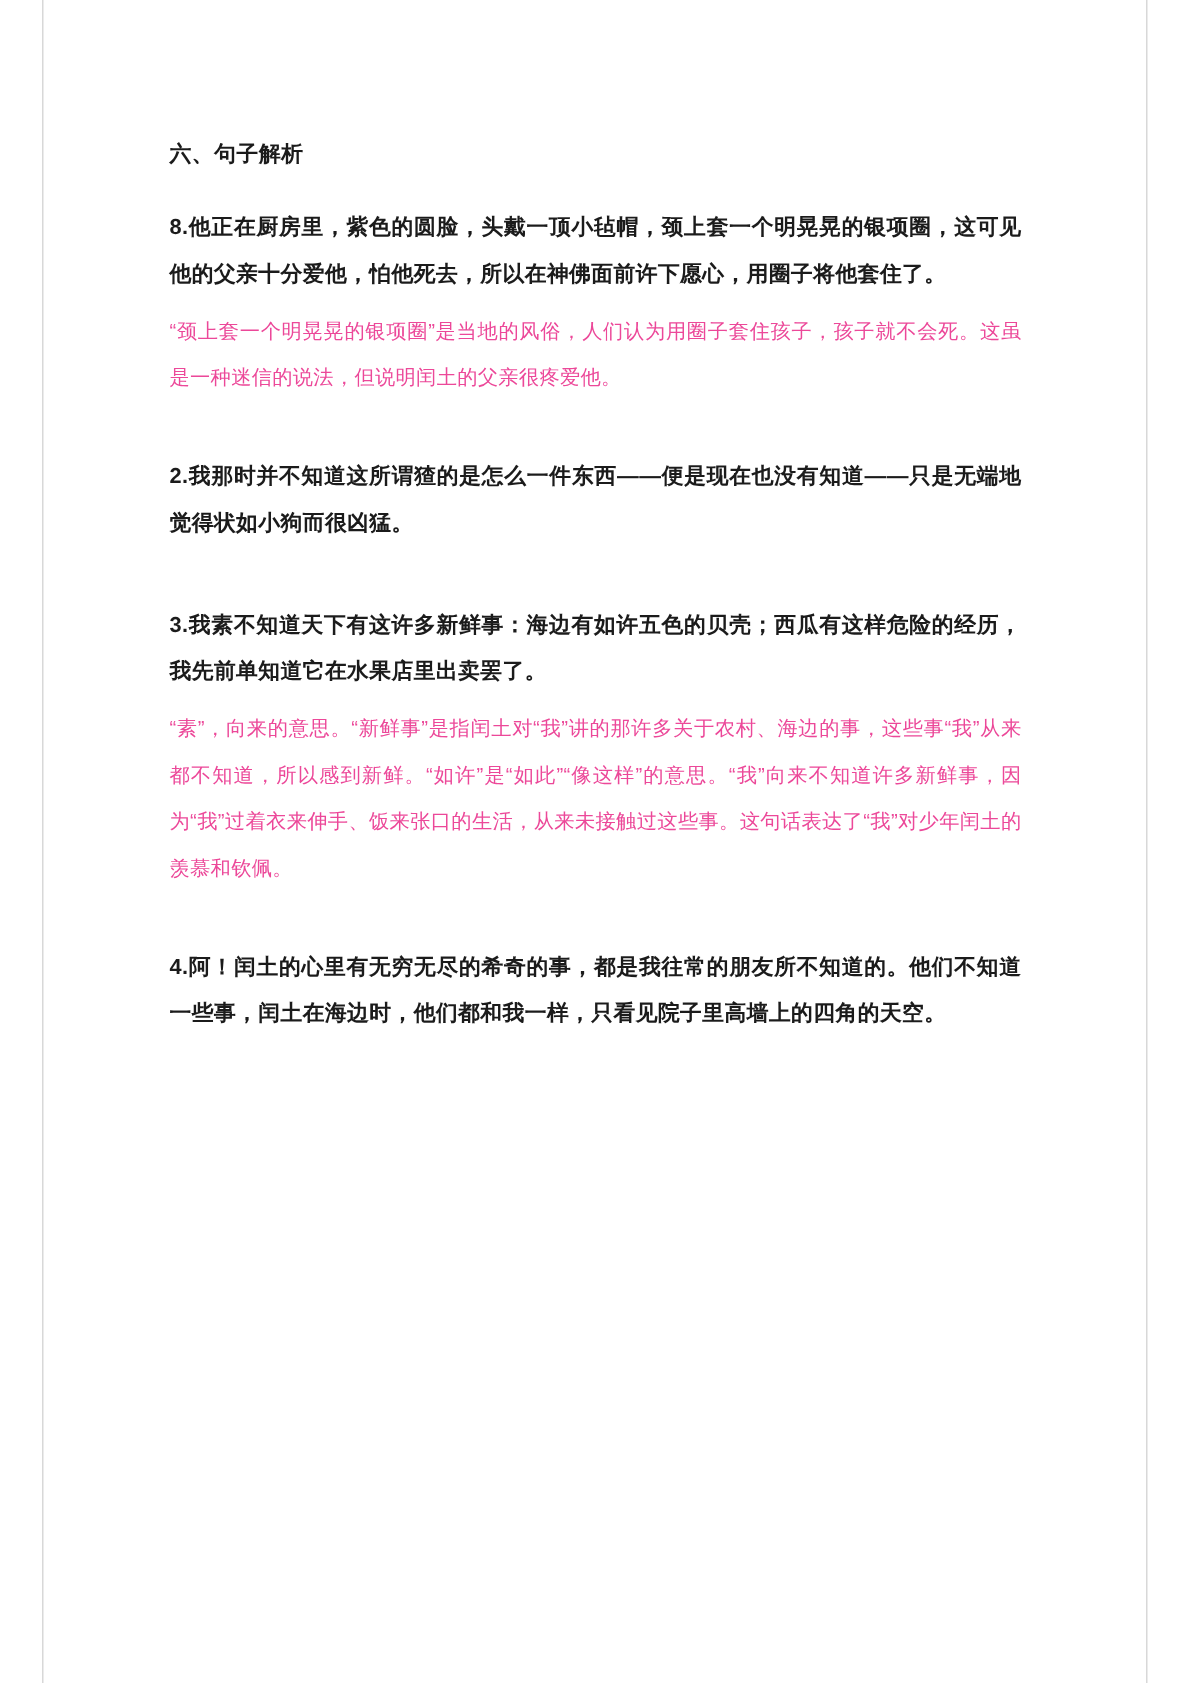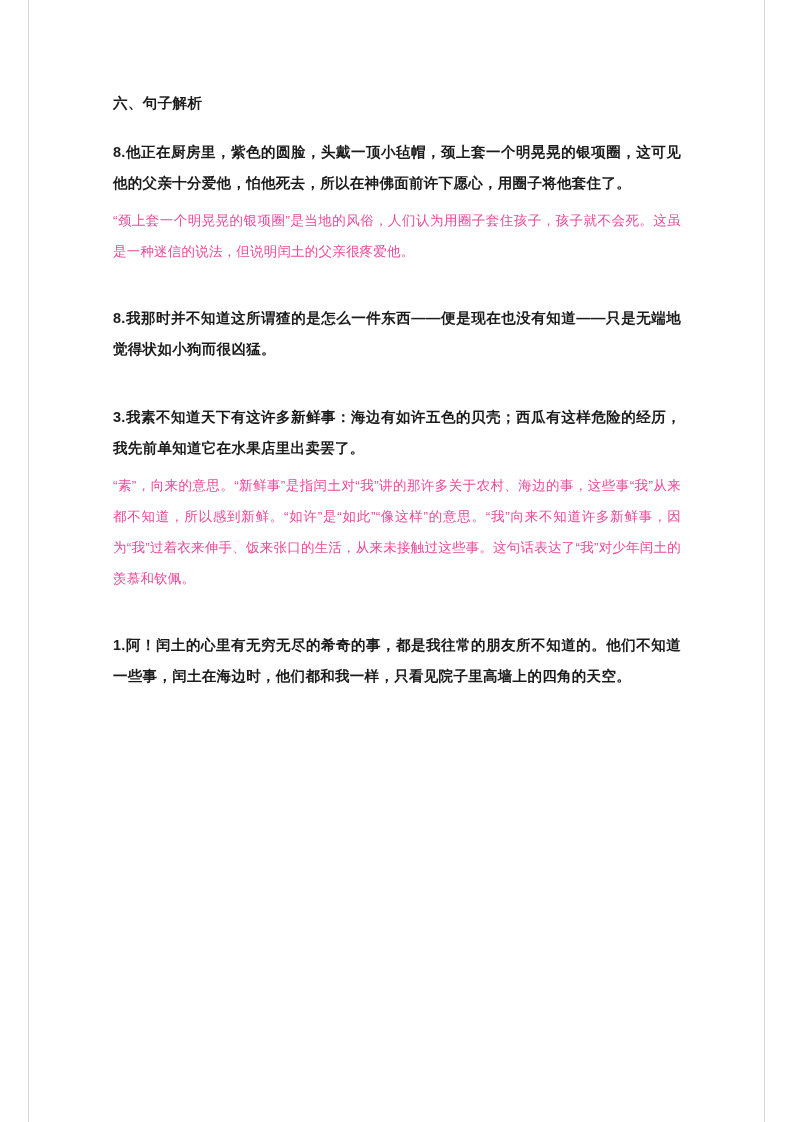--- a/index.html
+++ b/index.html
@@ -85,31 +85,31 @@
     <p class="doc-heading">六、句子解析</p>
 
     <div class="item">
       <p class="item-title">8.他正在厨房里，紫色的圆脸，头戴一顶小毡帽，颈上套一个明晃晃的银项圈，这可见他的父亲十分爱他，怕他死去，所以在神佛面前许下愿心，用圈子将他套住了。</p>
       <p class="item-body">“颈上套一个明晃晃的银项圈”是当地的风俗，人们认为用圈子套住孩子，孩子就不会死。这虽是一种迷信的说法，但说明闰土的父亲很疼爱他。</p>
     </div>
 
     <div class="gap"></div>
 
     <div class="item">
-      <p class="item-title">8.我那时并不知道这所谓猹的是怎么一件东西——便是现在也没有知道——只是无端地觉得状如小狗而很凶猛。</p>
+      <p class="item-title">2.我那时并不知道这所谓猹的是怎么一件东西——便是现在也没有知道——只是无端地觉得状如小狗而很凶猛。</p>
     </div>
 
     <div class="gap"></div>
 
     <div class="item">
       <p class="item-title">3.我素不知道天下有这许多新鲜事：海边有如许五色的贝壳；西瓜有这样危险的经历，我先前单知道它在水果店里出卖罢了。</p>
       <p class="item-body">“素”，向来的意思。“新鲜事”是指闰土对“我”讲的那许多关于农村、海边的事，这些事“我”从来都不知道，所以感到新鲜。“如许”是“如此”“像这样”的意思。“我”向来不知道许多新鲜事，因为“我”过着衣来伸手、饭来张口的生活，从来未接触过这些事。这句话表达了“我”对少年闰土的羡慕和钦佩。</p>
     </div>
 
     <div class="gap"></div>
 
     <div class="item">
-      <p class="item-title">1.阿！闰土的心里有无穷无尽的希奇的事，都是我往常的朋友所不知道的。他们不知道一些事，闰土在海边时，他们都和我一样，只看见院子里高墙上的四角的天空。</p>
+      <p class="item-title">4.阿！闰土的心里有无穷无尽的希奇的事，都是我往常的朋友所不知道的。他们不知道一些事，闰土在海边时，他们都和我一样，只看见院子里高墙上的四角的天空。</p>
       <p class="item-body"></p>
     </div>
 
   </div>
 </div>
 
 </body></html>

